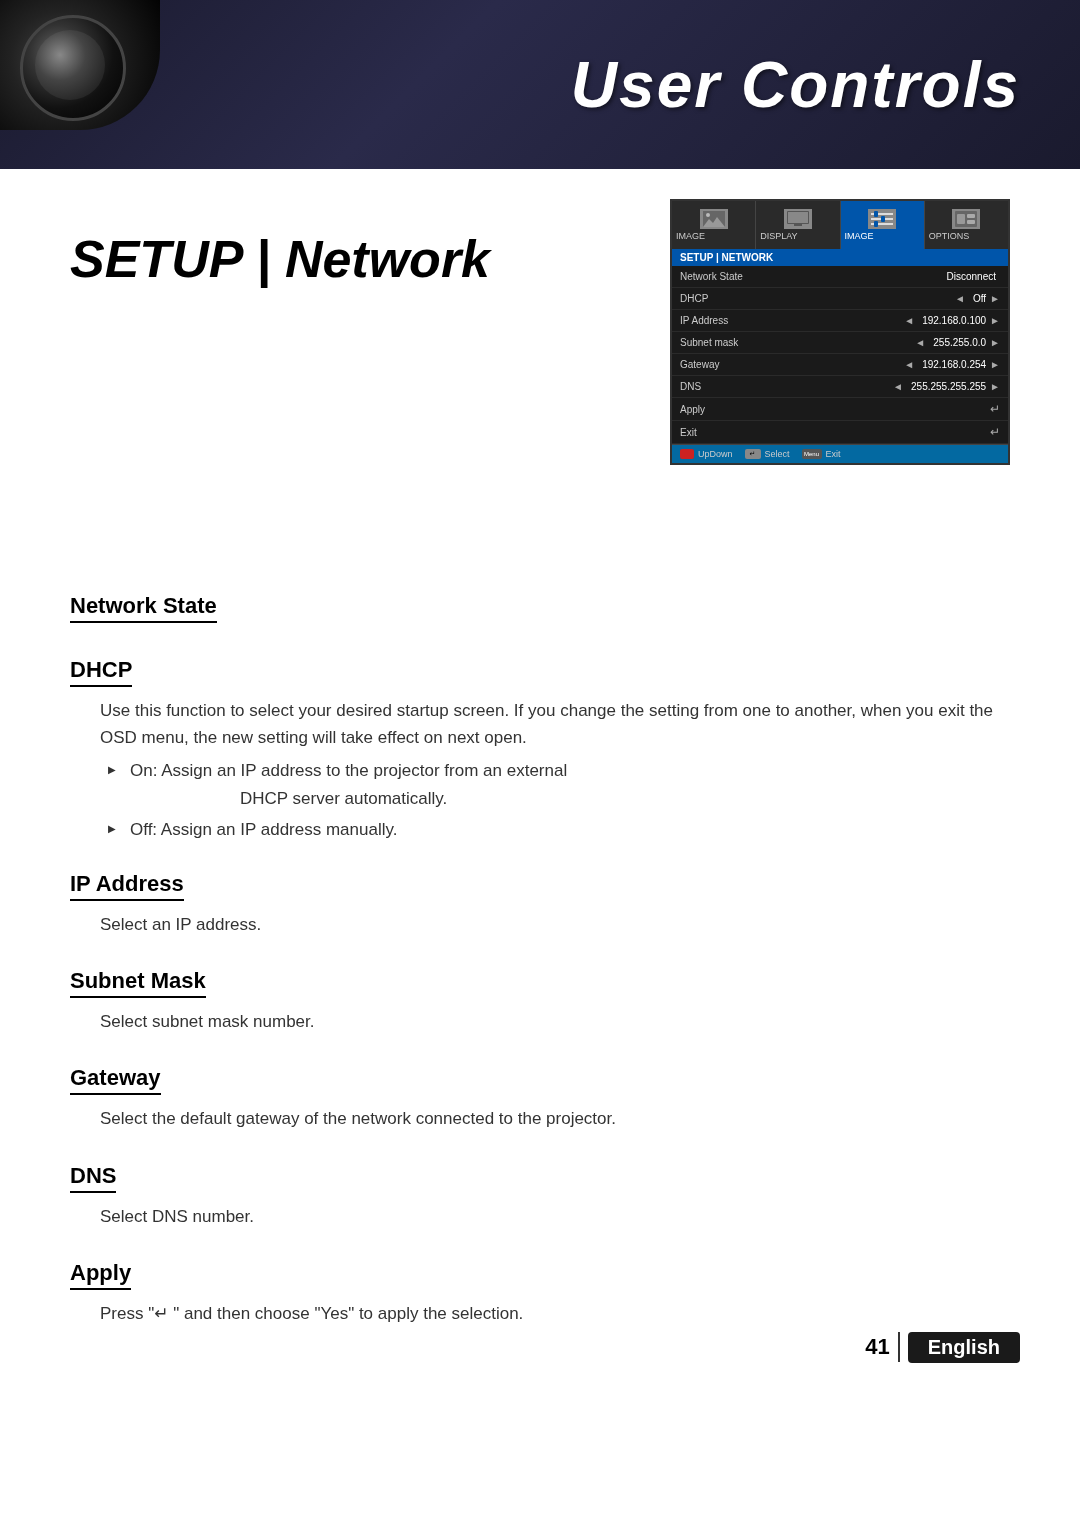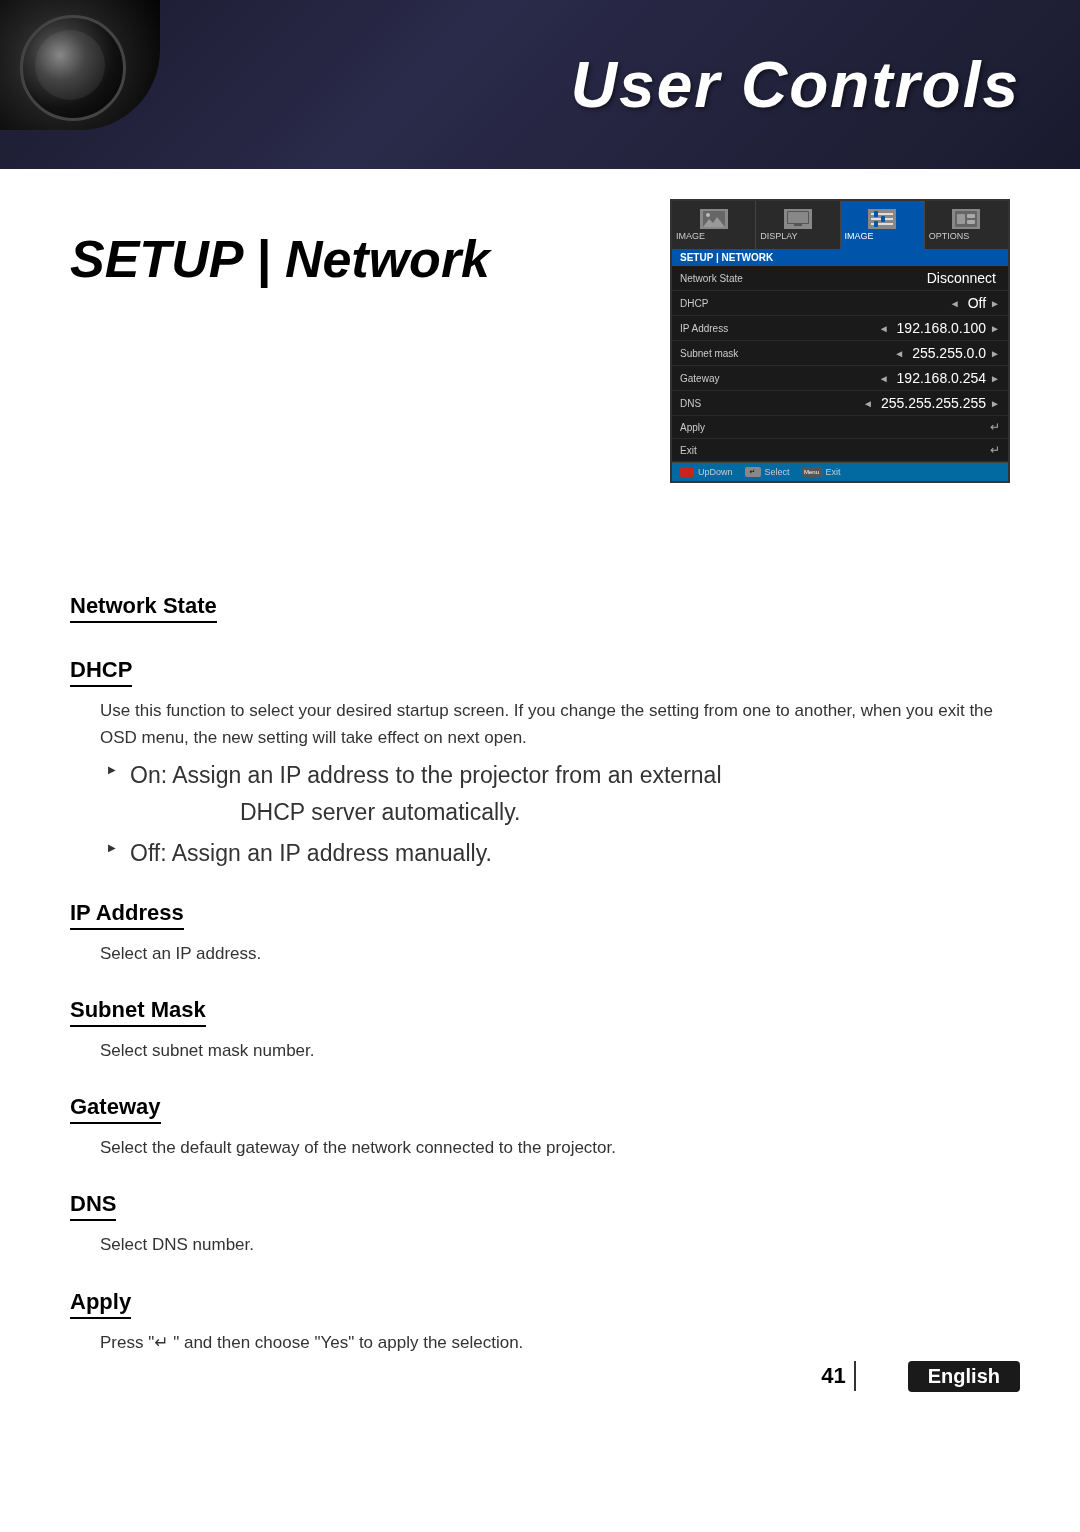--- a/index.html
+++ b/index.html
@@ -151,21 +151,21 @@
       color: #ccc;
     }
 
     .osd-row-arrow-left {
       color: #aaa;
       font-size: 10px;
       margin-right: 4px;
     }
 
     .osd-row-value {
-      font-size: 14px;
+      font-size: 10px;
       color: #fff;
       margin: 0 4px;
     }
 
     .osd-row-arrow-right {
       color: #aaa;
       font-size: 10px;
     }
 
     .osd-row-enter {
@@ -235,21 +235,21 @@
 
     .section-desc {
       font-size: 17px;
       color: #333;
       line-height: 1.6;
       margin-left: 30px;
       margin-bottom: 6px;
     }
 
     .bullet-item {
-      font-size: 23px;
+      font-size: 17px;
       color: #333;
       line-height: 1.6;
       margin-left: 60px;
       margin-bottom: 4px;
       position: relative;
     }
 
     .bullet-item::before {
       content: '▶';
       position: absolute;
@@ -286,21 +286,20 @@
       margin: 0 8px;
     }
 
     .page-lang {
       background: #1a1a1a;
       color: #fff;
       font-size: 20px;
       font-weight: bold;
       padding: 4px 20px;
       border-radius: 4px;
-      margin-left: 44px;
     }
   </style>
 </head>
 <body>
 
 <div class="header">
   <div class="header-lens"></div>
   <h1 class="header-title">User Controls</h1>
 </div>
 

